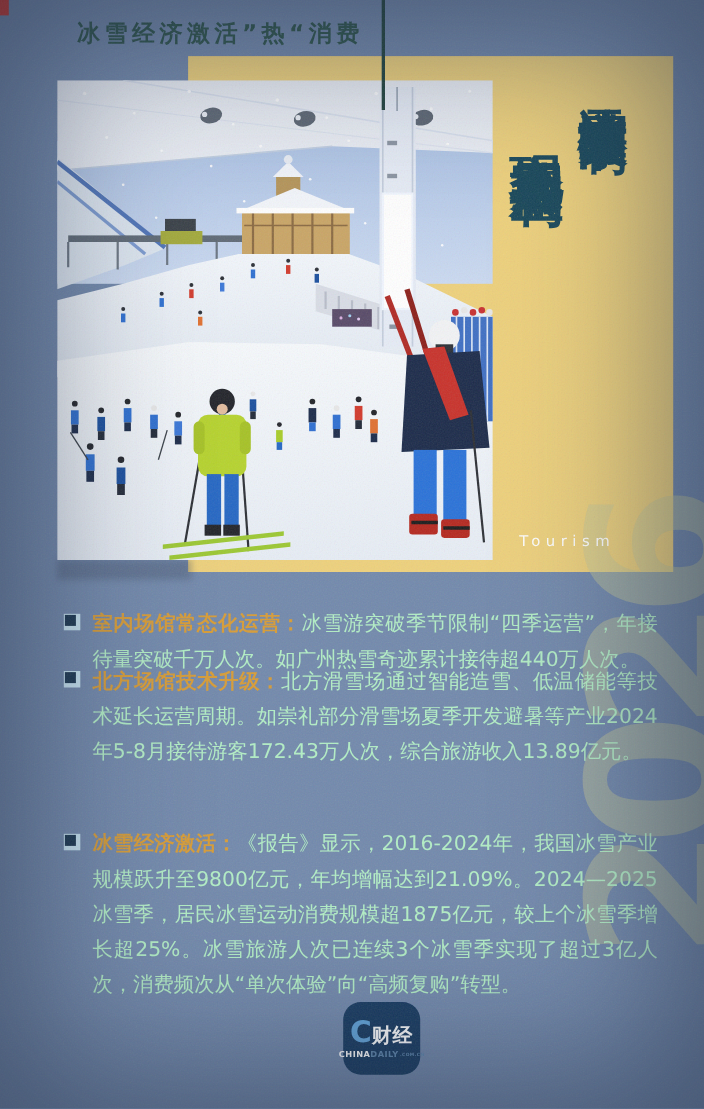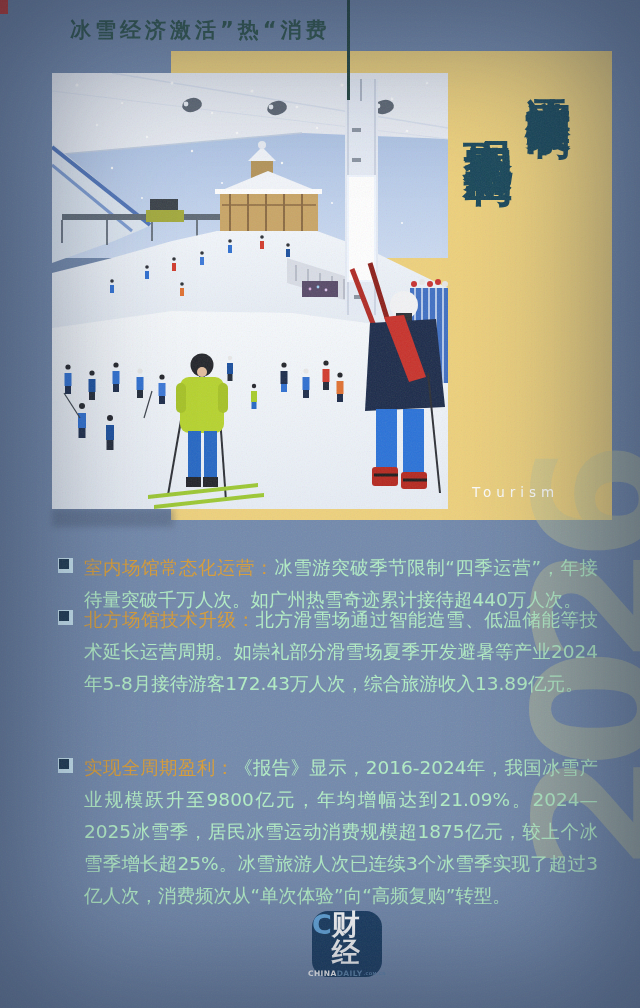--- a/index.html
+++ b/index.html
@@ -27,27 +27,27 @@
   .watermark{position:absolute;left:523px;top:872px;width:420px;height:150px;z-index:2;
     transform:rotate(-90deg);transform-origin:0 0;
     font-size:172px;line-height:150px;font-weight:700;letter-spacing:-16px;
     color:rgba(197,199,150,.45);white-space:nowrap;}
   .bullet{position:absolute;left:58px;width:540px;z-index:5;}
   .b1{top:552px;} .b2{top:604px;} .b3{top:752px;}
   .cube{position:absolute;left:0;top:6px;width:15px;height:15px;background:#c9e6f3;}
   .cube i{position:absolute;left:1px;top:1px;width:10px;height:10px;background:#1b3750;display:block;}
   .btext{margin-left:26px;width:514px;font-size:18.5px;line-height:32px;
     text-align:justify;color:#b2eec5;}
-  .btext .hl{color:#d79c36;font-weight:400;}
+  .btext .hl{color:#d79c36;font-weight:700;}
   .logo{position:absolute;left:312px;top:911px;width:70px;height:66px;z-index:5;
     background:#173a60;border-radius:16px;display:flex;flex-direction:column;
     align-items:center;justify-content:center;}
   .logo .row1{display:flex;align-items:baseline;line-height:1;}
   .logo .c{color:#61a4da;font-size:27px;font-weight:900;}
-  .logo .nm{color:#ffffff;font-size:28px;font-weight:900;letter-spacing:1px;}
+  .logo .nm{color:#ffffff;font-size:18px;font-weight:900;letter-spacing:1px;}
   .logo .row2{margin-top:3px;font-size:7.5px;font-weight:800;letter-spacing:.4px;line-height:1;
     display:flex;align-items:center;}
   .logo .cd1{color:#ffffff;} .logo .cd2{color:#5d86ad;}
   .logo .cd3{color:#5d86ad;font-size:4px;margin-left:1px;font-weight:700;}
 </style>
 </head>
 <body>
 
 <div class="red-mark"></div>
 
@@ -356,21 +356,21 @@
   <span class="cube">
       <i></i>
     </span>
   <div class="btext"><span class="hl">北方场馆技术升级：</span><span>北方滑雪场通过智能造雪、低温储能等技术延长运营周期。如崇礼部分滑雪场夏季开发避暑等产业2024年5-8月接待游客172.43万人次，综合旅游收入13.89亿元。</span></div>
 </div>
 
 <div class="bullet b3">
   <span class="cube">
       <i></i>
     </span>
-  <div class="btext"><span class="hl">实现全周期盈利：</span><span>《报告》显示，2016-2024年，我国冰雪产业规模跃升至9800亿元，年均增幅达到21.09%。2024—2025冰雪季，居民冰雪运动消费规模超1875亿元，较上个冰雪季增长超25%。冰雪旅游人次已连续3个冰雪季实现了超过3亿人次，消费频次从“单次体验”向“高频复购”转型。</span></div>
+  <div class="btext"><span class="hl">冰雪经济激活：</span><span>《报告》显示，2016-2024年，我国冰雪产业规模跃升至9800亿元，年均增幅达到21.09%。2024—2025冰雪季，居民冰雪运动消费规模超1875亿元，较上个冰雪季增长超25%。冰雪旅游人次已连续3个冰雪季实现了超过3亿人次，消费频次从“单次体验”向“高频复购”转型。</span></div>
 </div>
 
 <div class="logo">
   <div class="row1">
     <span class="c">C</span>
       <span class="nm">财经</span>
   </div>
   <div class="row2">
     <span class="cd1">CHINA</span>
       <span class="cd2">DAILY</span>

